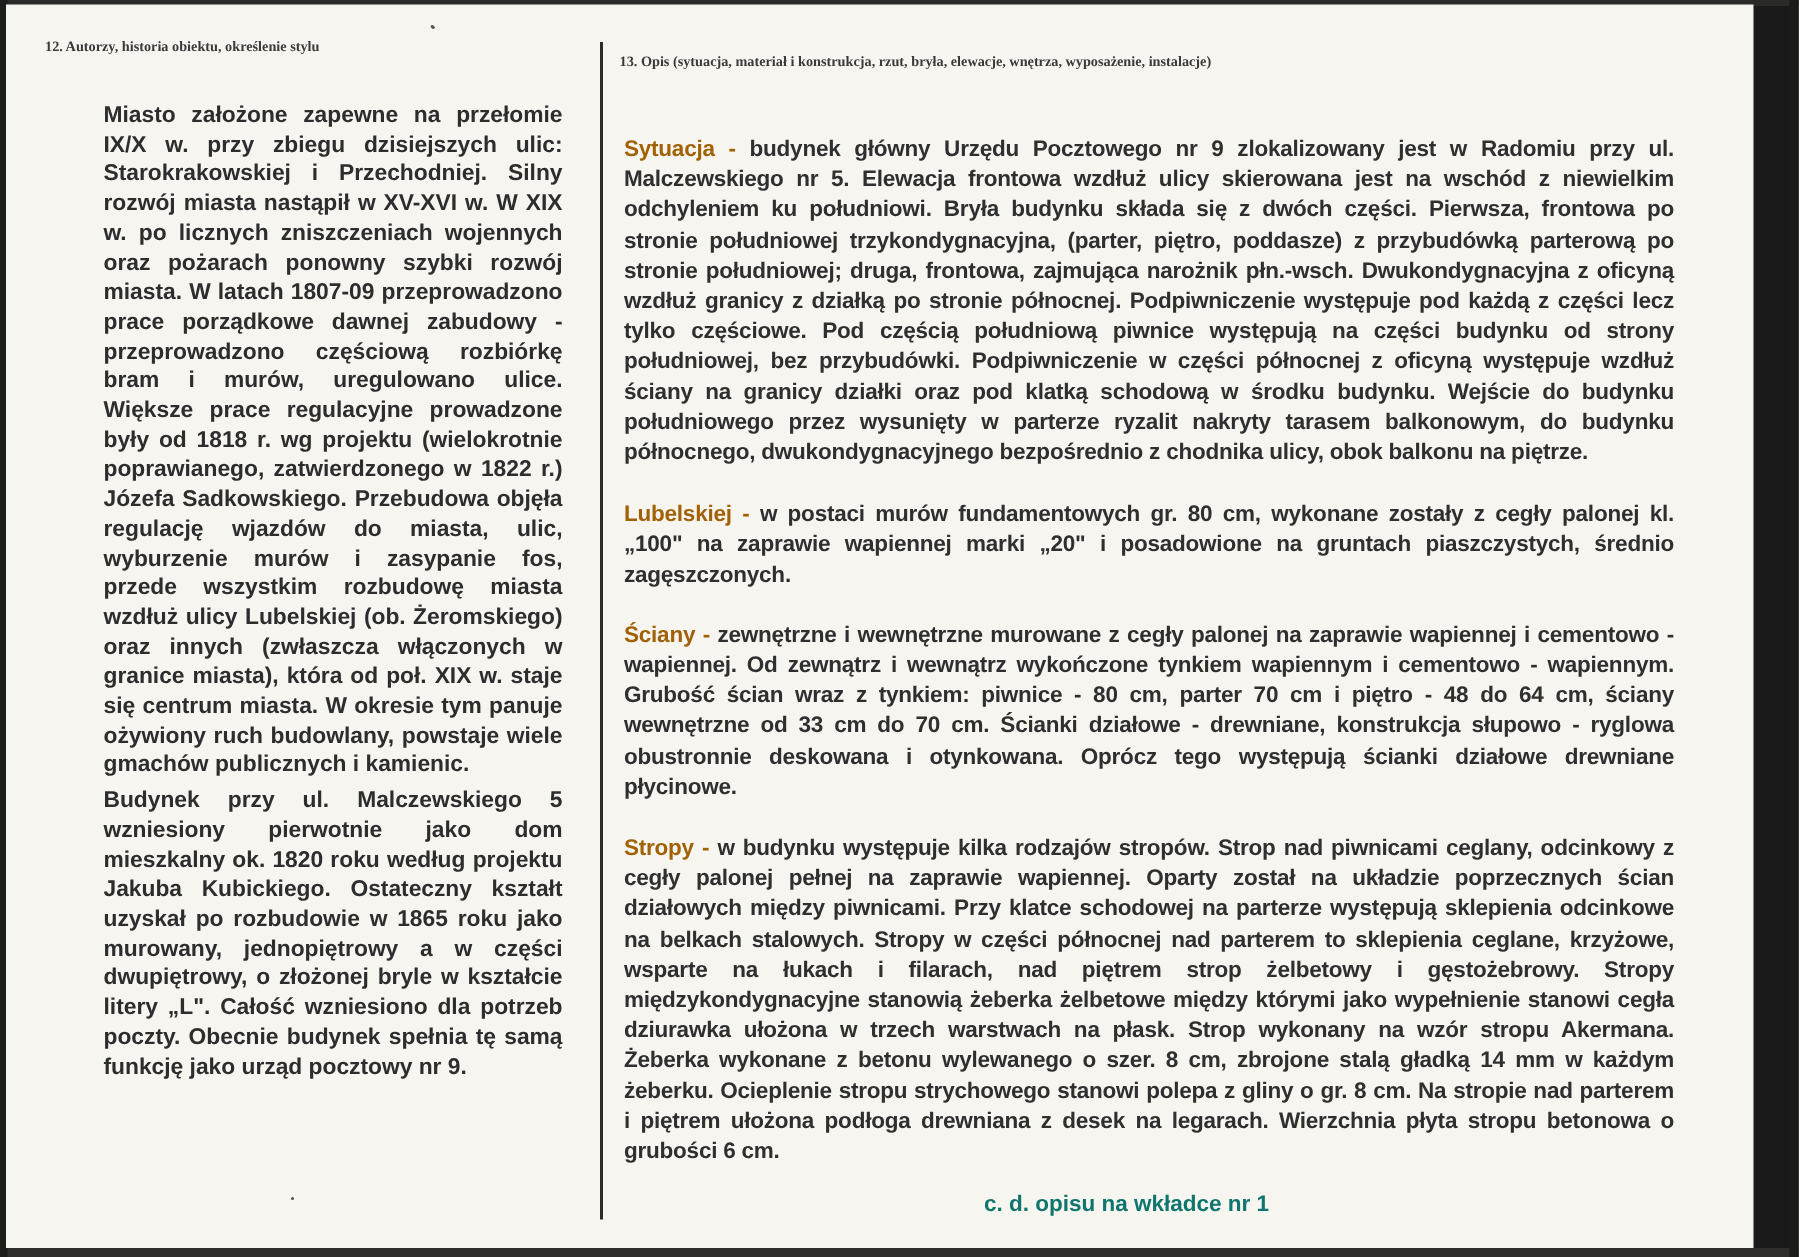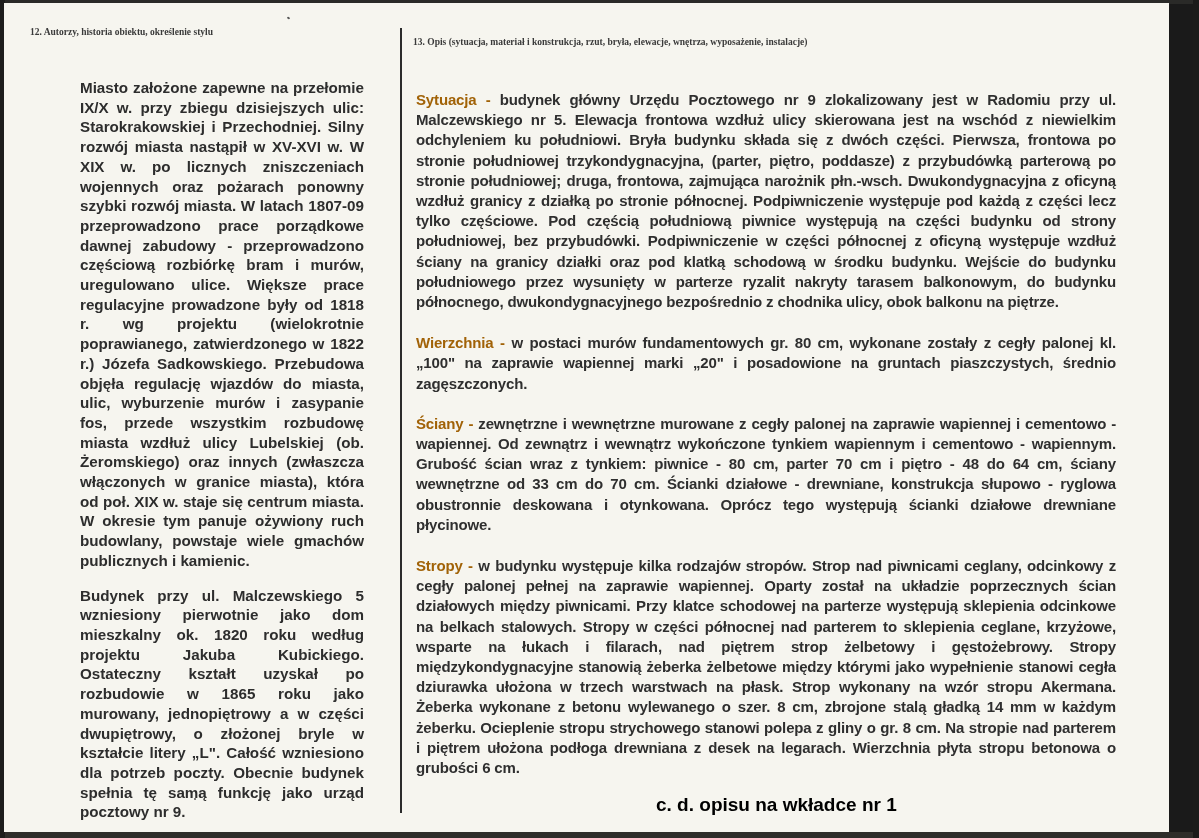--- a/index.html
+++ b/index.html
@@ -55,21 +55,21 @@
       position: absolute;
       left: 61px;
       top: 60px;
       width: 314px;
       font-family: "Liberation Sans", sans-serif;
       font-size: 15.2px;
       line-height: 19.7px;
       color: #2d2d2d;
       text-align: justify;
     }
-    .col-left p { margin: 15px; }
+    .col-left p { margin: 4px; }
 
     .col-right {
       position: absolute;
       left: 412px;
       top: 87px;
       width: 700px;
       font-family: "Liberation Sans", sans-serif;
       font-size: 15px;
       line-height: 20.2px;
       color: #2f2f2f;
@@ -80,22 +80,22 @@
     .col-right p.sytuacja { margin-bottom: 21px; }
     .col-right p.fundament { margin-bottom: 20px; }
     .col-right p.sciany { margin-bottom: 21px; }
     .col-right b { color: #a16207; }
 
     .footer-note {
       position: absolute;
       left: 652px;
       top: 791px;
       font-family: "Liberation Sans", sans-serif;
-      font-size: 19px;
-      color: #000000;
+      font-size: 15px;
+      color: #0f766e;
       white-space: nowrap;
     }
 
     .speck {
       position: absolute;
       width: 3px; height: 2px;
       background: #555;
       border-radius: 1px;
     }
   </style>
@@ -119,21 +119,21 @@
   <div class="divider"></div>
 
   <div class="col-left">
     <p>Miasto założone zapewne na przełomie IX/X w. przy zbiegu dzisiejszych ulic: Starokrakowskiej i Przechodniej. Silny rozwój miasta nastąpił w XV-XVI w. W XIX w. po licznych zniszczeniach wojennych oraz pożarach ponowny szybki rozwój miasta. W latach 1807-09 przeprowadzono prace porządkowe dawnej zabudowy - przeprowadzono częściową rozbiórkę bram i murów, uregulowano ulice. Większe prace regulacyjne prowadzone były od 1818 r. wg projektu (wielokrotnie poprawianego, zatwierdzonego w 1822 r.) Józefa Sadkowskiego. Przebudowa objęła regulację wjazdów do miasta, ulic, wyburzenie murów i zasypanie fos, przede wszystkim rozbudowę miasta wzdłuż ulicy Lubelskiej (ob. Żeromskiego) oraz innych (zwłaszcza włączonych w granice miasta), która od poł. XIX w. staje się centrum miasta. W okresie tym panuje ożywiony ruch budowlany, powstaje wiele gmachów publicznych i kamienic.</p>
     <p><span>Budynek przy ul. Malczewskiego 5 wzniesiony pierwotnie jako dom mieszkalny </span><b>ok. 1820</b><span> roku według projektu </span><b>Jakuba Kubickiego</b><span>. Ostateczny kształt uzyskał po rozbudowie w </span><b>1865</b><span> roku jako murowany, jednopiętrowy a w części dwupiętrowy, o złożonej bryle w kształcie litery „L". Całość wzniesiono dla potrzeb poczty. Obecnie budynek spełnia tę samą funkcję jako urząd pocztowy nr 9.</span></p>
   </div>
 
   <div class="col-right">
     <p class="sytuacja"><b>Sytuacja</b><b> - </b><span>budynek główny Urzędu Pocztowego nr 9 zlokalizowany jest w Radomiu przy ul. Malczewskiego nr 5. Elewacja frontowa wzdłuż ulicy skierowana jest na wschód z niewielkim odchyleniem ku południowi. Bryła budynku składa się z dwóch części. Pierwsza, frontowa po stronie południowej trzykondygnacyjna, (parter, piętro, poddasze) z przybudówką parterową po stronie południowej; druga, frontowa, zajmująca narożnik płn.-wsch. Dwukondygnacyjna z oficyną wzdłuż granicy z działką po stronie północnej. Podpiwniczenie występuje pod każdą z części lecz tylko częściowe. Pod częścią południową piwnice występują na części budynku od strony południowej, bez przybudówki. Podpiwniczenie w części północnej z oficyną występuje wzdłuż ściany na granicy działki oraz pod klatką schodową w środku budynku. Wejście do budynku południowego przez wysunięty w parterze ryzalit nakryty tarasem balkonowym, do budynku północnego, dwukondygnacyjnego bezpośrednio z chodnika ulicy, obok balkonu na piętrze.</span></p>
 
-    <p class="fundament"><b>Wierzchnia</b><b> - </b><span>w postaci murów fundamentowych gr. 80 cm, wykonane zostały z cegły palonej kl. „100" na zaprawie wapiennej marki „20" i posadowione na gruntach piaszczystych, średnio zagęszczonych.</span></p>
+    <p class="fundament"><b>Lubelskiej</b><b> - </b><span>w postaci murów fundamentowych gr. 80 cm, wykonane zostały z cegły palonej kl. „100" na zaprawie wapiennej marki „20" i posadowione na gruntach piaszczystych, średnio zagęszczonych.</span></p>
 
     <p class="sciany"><b>Ściany</b><b> - </b><span>zewnętrzne i wewnętrzne murowane z cegły palonej na zaprawie wapiennej i cementowo - wapiennej. Od zewnątrz i wewnątrz wykończone tynkiem wapiennym i cementowo - wapiennym. Grubość ścian wraz z tynkiem: piwnice - 80 cm, parter 70 cm i piętro - 48 do 64 cm, ściany wewnętrzne od 33 cm do 70 cm.  Ścianki działowe - drewniane, konstrukcja słupowo - ryglowa obustronnie deskowana i otynkowana. Oprócz tego występują ścianki działowe drewniane płycinowe.</span></p>
 
     <p class="stropy"><b>Stropy</b><b> - </b><span>w budynku występuje kilka rodzajów stropów. Strop nad piwnicami ceglany, odcinkowy z cegły palonej pełnej na zaprawie wapiennej. Oparty został na układzie poprzecznych ścian działowych między piwnicami. Przy klatce schodowej na parterze występują sklepienia odcinkowe na belkach stalowych. Stropy w części północnej nad parterem to sklepienia ceglane, krzyżowe, wsparte na łukach i filarach, nad piętrem strop żelbetowy i gęstożebrowy. Stropy międzykondygnacyjne stanowią żeberka żelbetowe między którymi jako wypełnienie stanowi cegła dziurawka ułożona w trzech warstwach na płask. Strop wykonany na wzór stropu Akermana. Żeberka wykonane z betonu wylewanego o szer. 8 cm, zbrojone stalą gładką 14 mm w każdym żeberku. Ocieplenie stropu strychowego stanowi polepa z gliny o gr. 8 cm. Na stropie nad parterem i piętrem ułożona podłoga drewniana z desek na legarach. Wierzchnia płyta stropu betonowa o grubości 6 cm.</span></p>
   </div>
 
   <div class="footer-note">c. d. opisu na wkładce nr 1</div>
 </div>
 
 </body></html>

